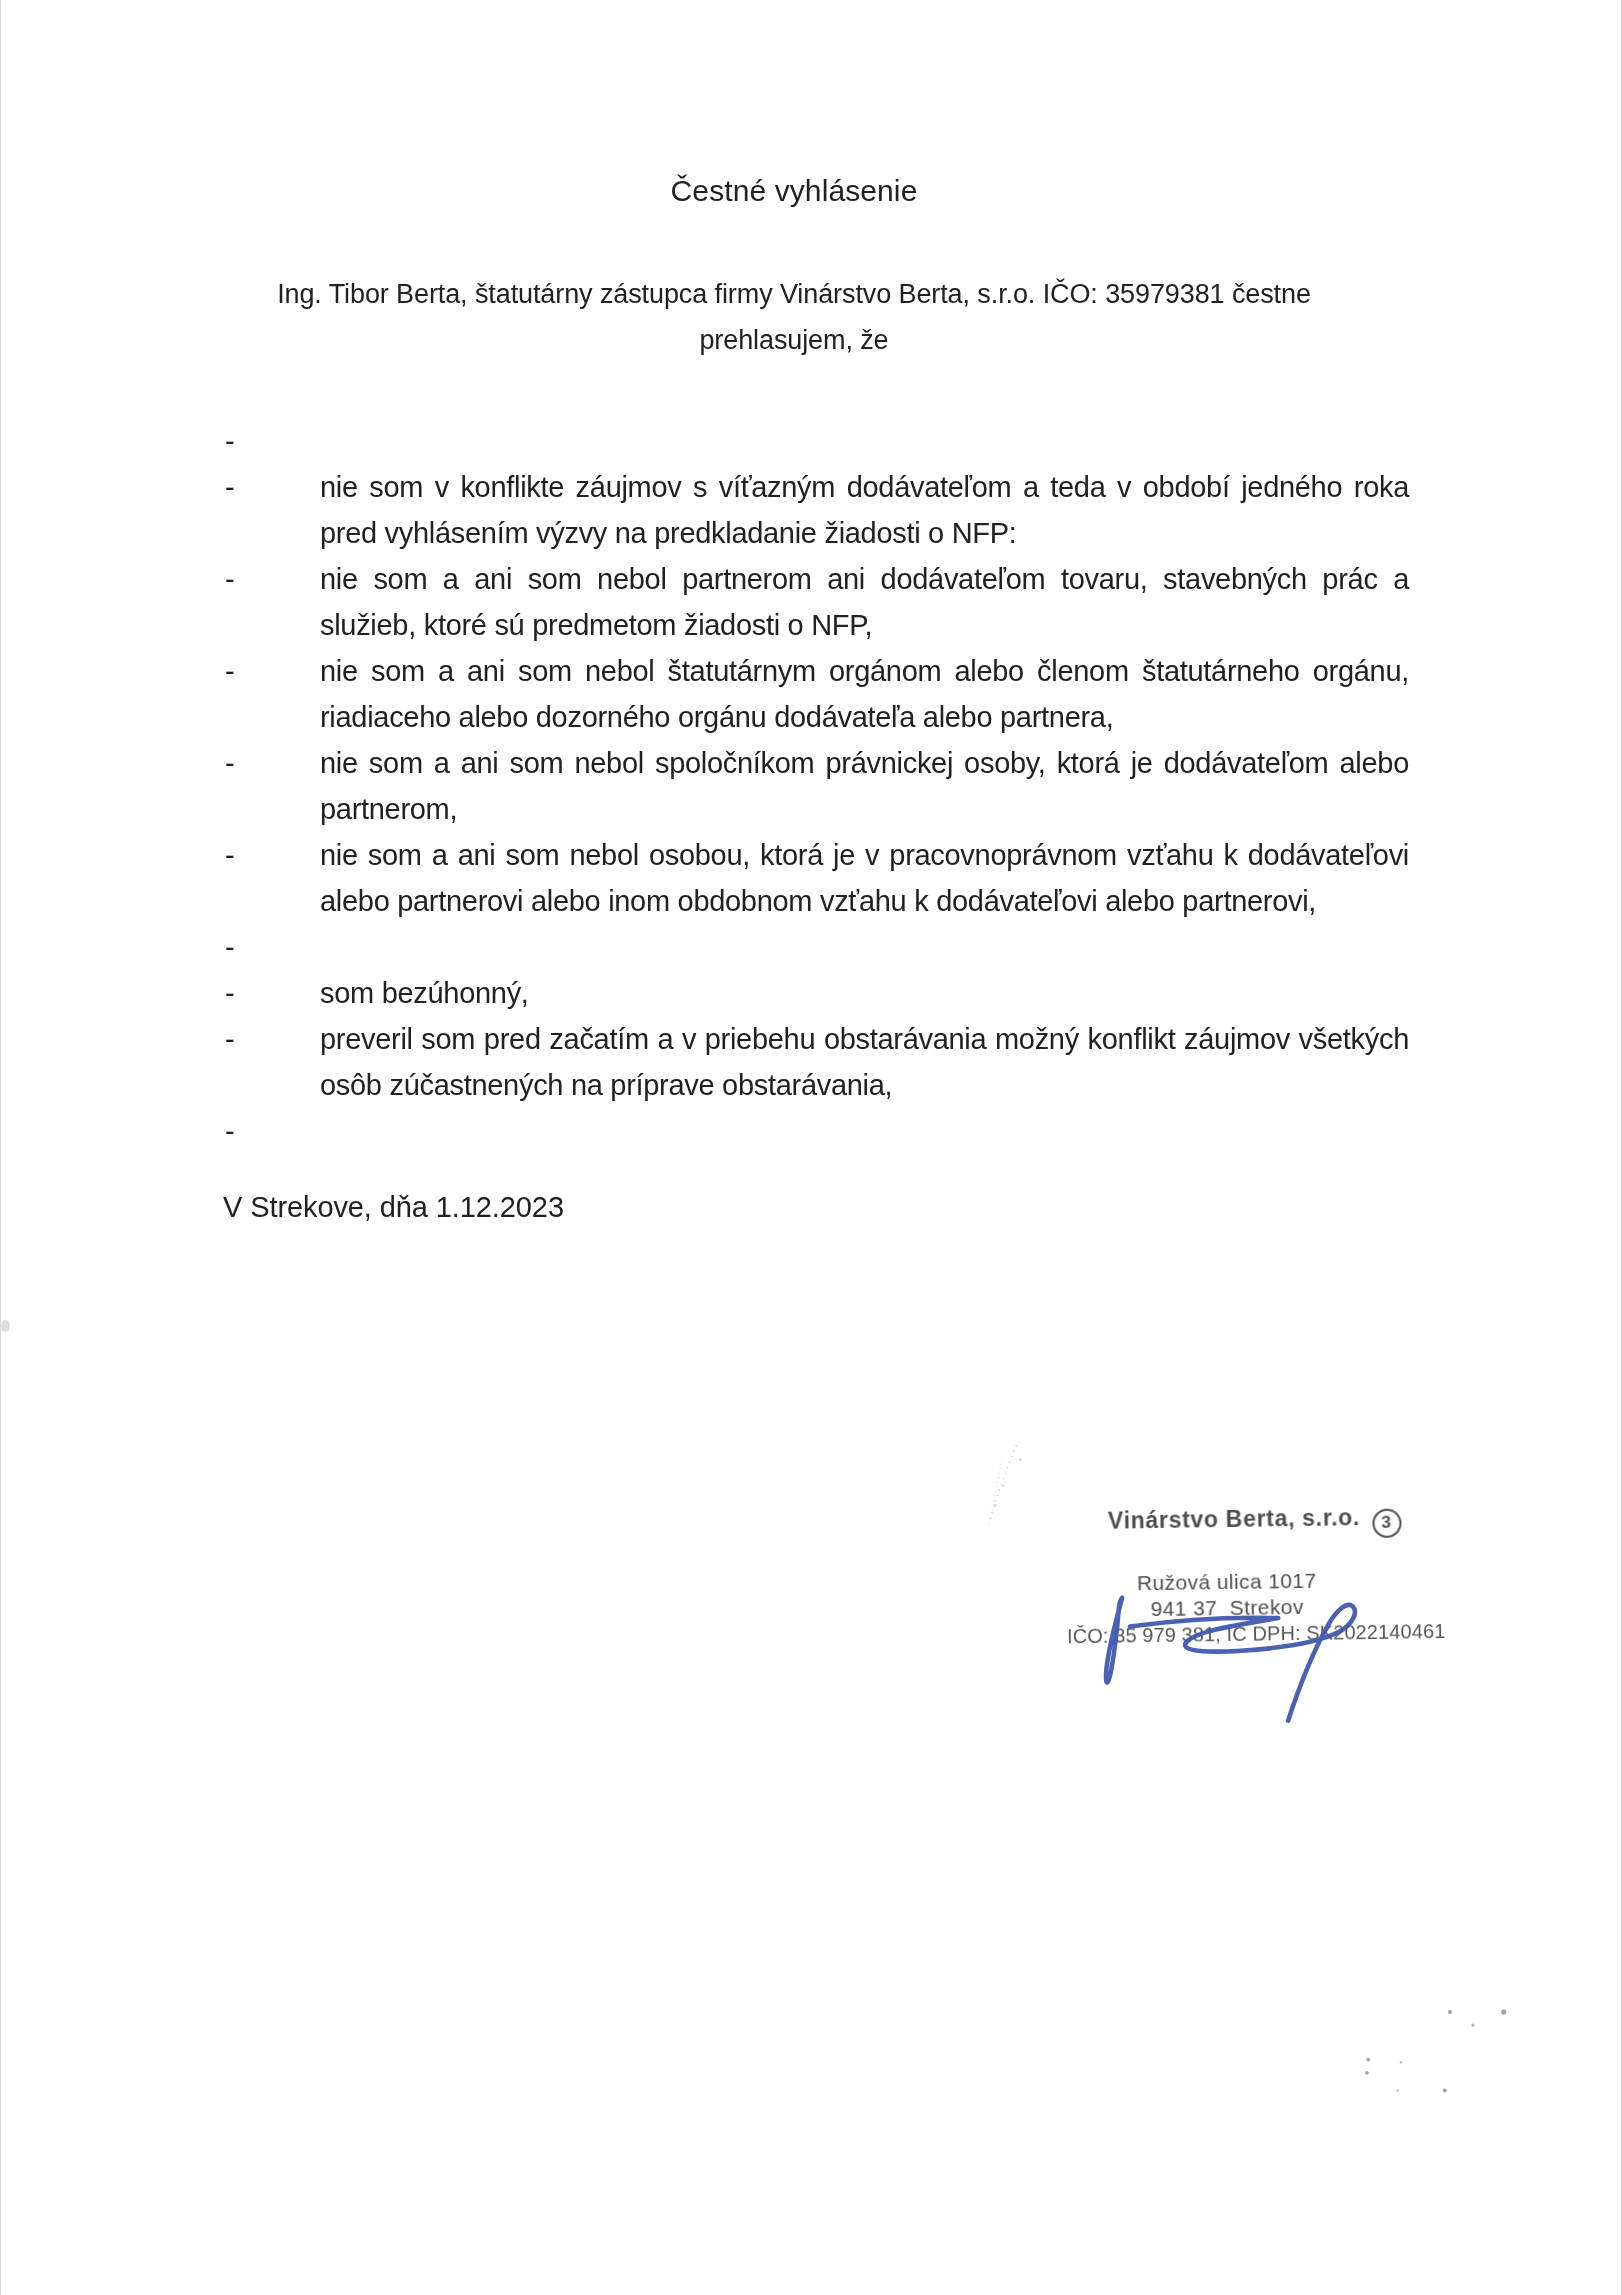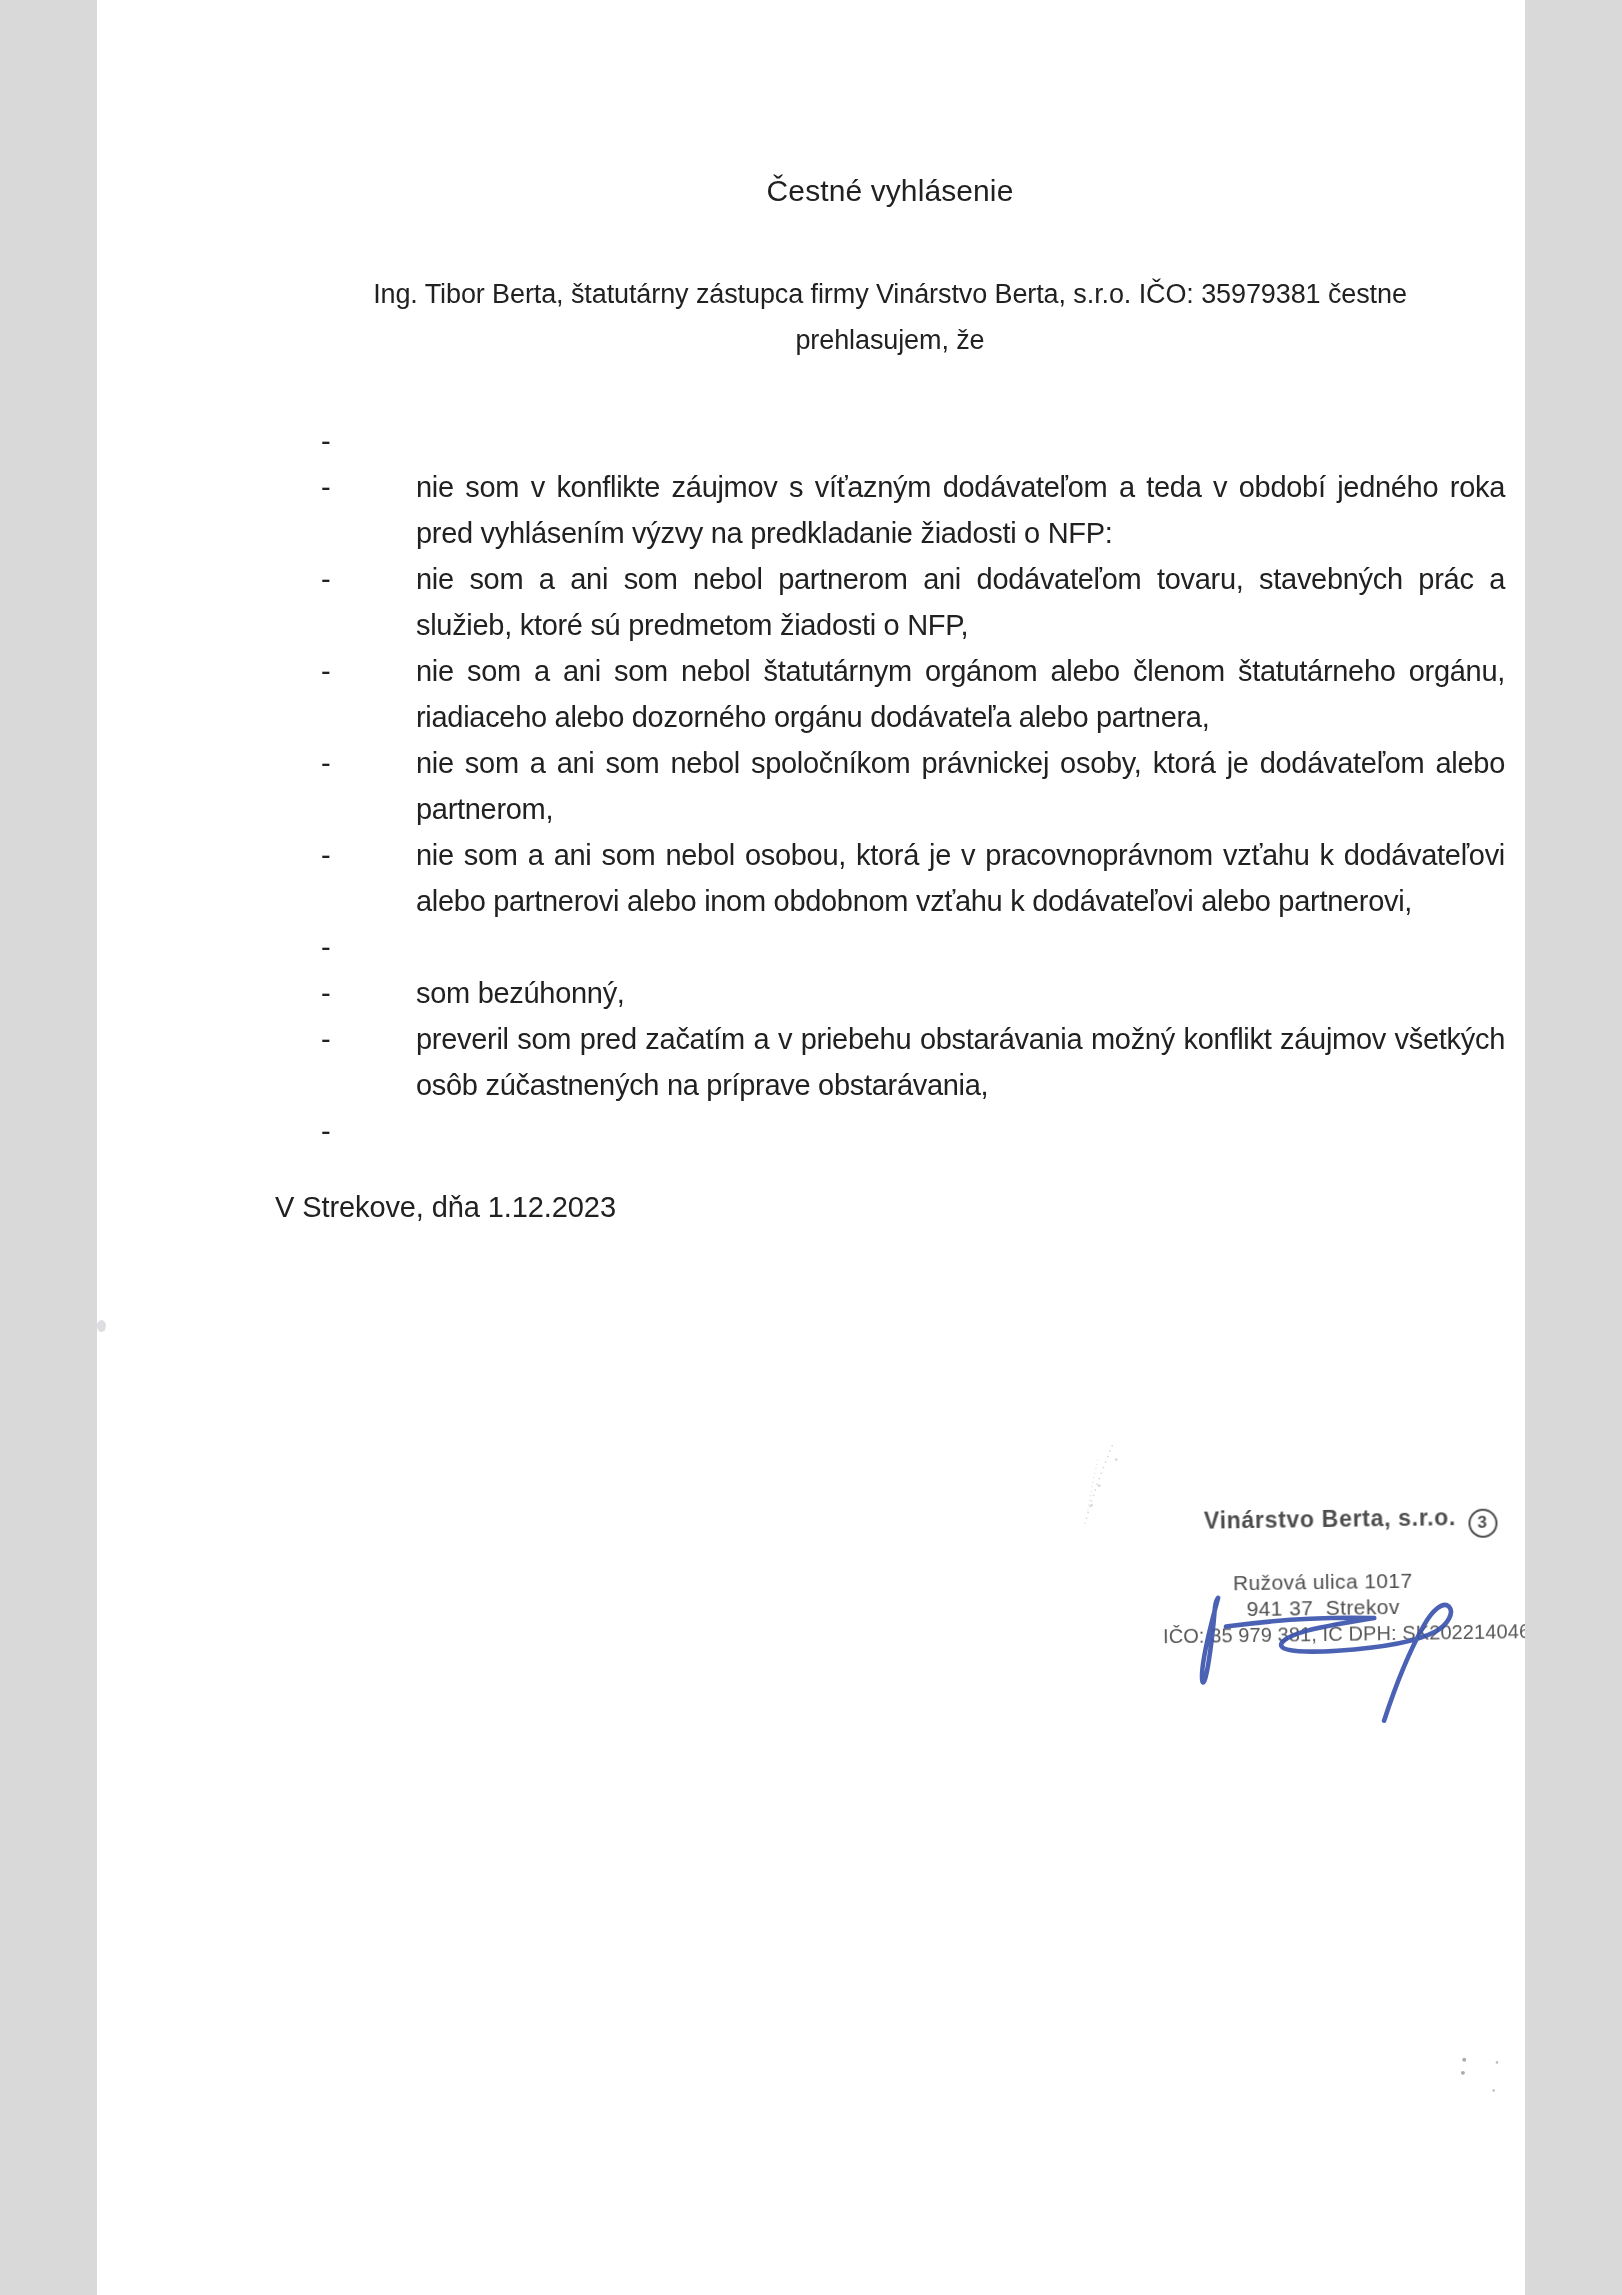--- a/index.html
+++ b/index.html
@@ -1,18 +1,18 @@
 <!DOCTYPE html>
 <html style="font-size:10.5px"><head>
 <meta charset="utf-8">
 <style>
   html,body { margin:0; padding:0; background:#d9d9d9; }
   .page {
     position:relative;
-    width:1428px;
+    width:1620px;
     height:2295px;
     margin:0 auto;
     background:#ffffff;
     font-family:"Liberation Sans", sans-serif;
     color:#212121;
     overflow:hidden;
   }
   .content {
     position:absolute;
     left:178px;
@@ -48,20 +48,21 @@
   }
   .text {
     flex:1;
     text-align:justify;
     white-space:pre-line;
   }
   .place-date {
     margin-top:37px;
     font-size:29px;
     letter-spacing:-0.1px;
+    margin-left:44px;
   }
   
   .stamp {
     position:absolute;
     left:1065px;
     top:1476px;
     width:321px;
     text-align:center;
     color:#3e3e3e;
     transform:rotate(-0.8deg);

